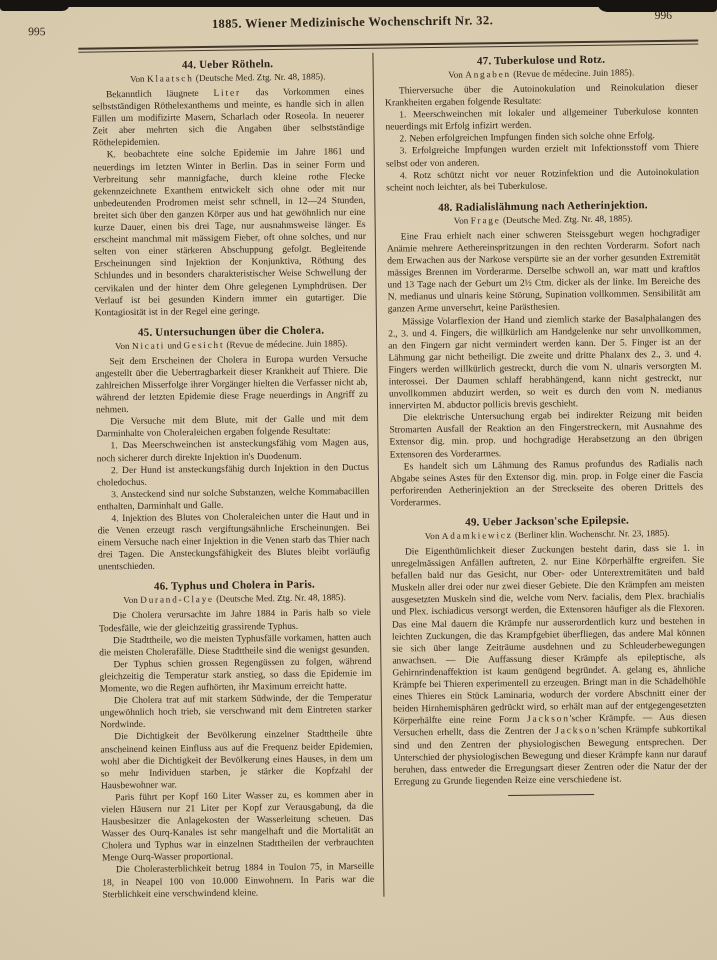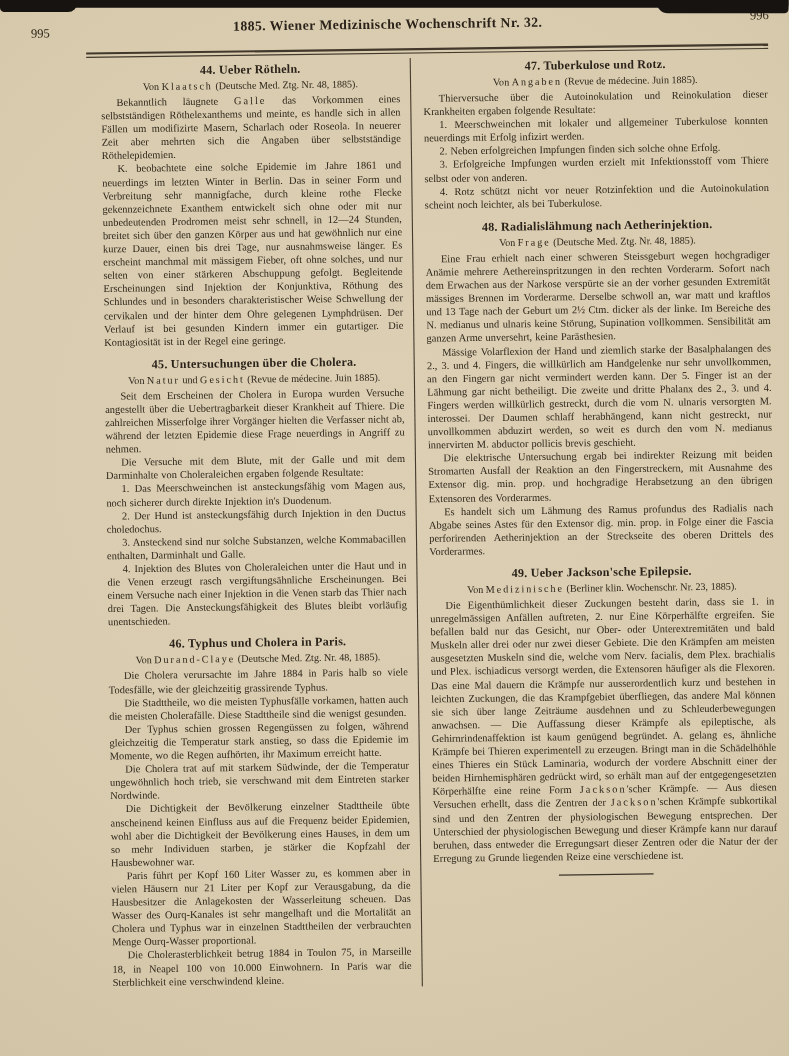--- a/index.html
+++ b/index.html
@@ -23,21 +23,21 @@
     background: #171310; border-radius: 0 0 8px 4px; z-index: 5;
   }
   .scan-corner-right {
     position: absolute; top: 0; right: 0; width: 120px; height: 12px;
     background: #171310; border-radius: 0 0 4px 10px; z-index: 5;
   }
   .rot { position: absolute; inset: 0; transform: rotate(-0.75deg); }
 
   .header { position: relative; height: 42px; }
   .pagenum-left  { position: absolute; left: 34px; top: 21px; font-size: 11.5px; }
-  .pagenum-right { position: absolute; right: 12px; top: 13px; font-size: 11.5px; text-align: center; }
+  .pagenum-right { position: absolute; right: 39px; top: 13px; font-size: 11.5px; text-align: center; }
   .journal-title {
     position: absolute; left: 0; right: 0; top: 15px; text-align: center;
     font-weight: bold; font-size: 12.5px; letter-spacing: 0.4px; color: #2b231a;
   }
 
   .double-rule { margin: 2px 13px 0 84px; border-top: 2.5px solid #42382b; }
   .double-rule::after { content: ""; display: block; height: 1px; background: #42382b; margin-top: 2px; }
 
   .columns { display: flex; align-items: stretch; margin: 4px 14px 0 97px; }
   .col { width: 272px; }
@@ -71,24 +71,24 @@
       <span class="journal-title">1885. Wiener Medizinische Wochenschrift Nr. 32.</span>
       <span class="pagenum-right">996</span>
     </div>
 
     <div class="double-rule"></div>
 
     <div class="columns">
       <div class="col" id="col-left">
           <div class="sec-title">44. Ueber Rötheln.</div>
           <div class="byline"><span>Von </span><span class="sp">Klaatsch</span><span> (Deutsche Med. Ztg. Nr. 48, 1885).</span></div>
-          <p class="para"><span>Bekanntlich läugnete </span><span class="sp">Galle</span><span> das Vorkommen eines selbstständigen Röthelexanthems und meinte, es handle sich in allen Fällen um modifizirte Masern, Scharlach oder Roseola. In neuerer Zeit aber mehrten sich die Angaben über selbstständige Röthelepidemien.</span></p>
+          <p class="para"><span>Bekanntlich läugnete </span><span class="sp">Liter</span><span> das Vorkommen eines selbstständigen Röthelexanthems und meinte, es handle sich in allen Fällen um modifizirte Masern, Scharlach oder Roseola. In neuerer Zeit aber mehrten sich die Angaben über selbstständige Röthelepidemien.</span></p>
           <p class="para"><span>K. beobachtete eine solche Epidemie im Jahre 1861 und neuerdings im letzten Winter in Berlin. Das in seiner Form und Verbreitung sehr mannigfache, durch kleine rothe Flecke gekennzeichnete Exanthem entwickelt sich ohne oder mit nur unbedeutenden Prodromen meist sehr schnell, in 12—24 Stunden, breitet sich über den ganzen Körper aus und hat gewöhnlich nur eine kurze Dauer, einen bis drei Tage, nur ausnahmsweise länger. Es erscheint manchmal mit mässigem Fieber, oft ohne solches, und nur selten von einer stärkeren Abschuppung gefolgt. Begleitende Erscheinungen sind Injektion der Konjunktiva, Röthung des Schlundes und in besonders charakteristischer Weise Schwellung der cervikalen und der hinter dem Ohre gelegenen Lymphdrüsen. Der Verlauf ist bei gesunden Kindern immer ein gutartiger. Die Kontagiosität ist in der Regel eine geringe.</span></p>
           <div class="sec-title">45. Untersuchungen über die Cholera.</div>
-          <div class="byline"><span>Von </span><span class="sp">Natur</span><span> und </span><span class="sp">Gesicht</span><span> (Revue de médecine. Juin 1885).</span></div>
+          <div class="byline"><span>Von </span><span class="sp">Nicati</span><span> und </span><span class="sp">Gesicht</span><span> (Revue de médecine. Juin 1885).</span></div>
           <p class="para"><span>Seit dem Erscheinen der Cholera in Europa wurden Versuche angestellt über die Uebertragbarkeit dieser Krankheit auf Thiere. Die zahlreichen Misserfolge ihrer Vorgänger hielten die Verfasser nicht ab, während der letzten Epidemie diese Frage neuerdings in Angriff zu nehmen.</span></p>
           <p class="para"><span>Die Versuche mit dem Blute, mit der Galle und mit dem Darminhalte von Choleraleichen ergaben folgende Resultate:</span></p>
           <p class="para"><span>1. Das Meerschweinchen ist ansteckungsfähig vom Magen aus, noch sicherer durch direkte Injektion in's Duodenum.</span></p>
           <p class="para"><span>2. Der Hund ist ansteckungsfähig durch Injektion in den Ductus choledochus.</span></p>
           <p class="para"><span>3. Ansteckend sind nur solche Substanzen, welche Kommabacillen enthalten, Darminhalt und Galle.</span></p>
           <p class="para"><span>4. Injektion des Blutes von Choleraleichen unter die Haut und in die Venen erzeugt rasch vergiftungsähnliche Erscheinungen. Bei einem Versuche nach einer Injektion in die Venen starb das Thier nach drei Tagen. Die Ansteckungsfähigkeit des Blutes bleibt vorläufig unentschieden.</span></p>
           <div class="sec-title">46. Typhus und Cholera in Paris.</div>
           <div class="byline"><span>Von </span><span class="sp">Durand-Claye</span><span> (Deutsche Med. Ztg. Nr. 48, 1885).</span></div>
           <p class="para"><span>Die Cholera verursachte im Jahre 1884 in Paris halb so viele Todesfälle, wie der gleichzeitig grassirende Typhus.</span></p>
           <p class="para"><span>Die Stadttheile, wo die meisten Typhusfälle vorkamen, hatten auch die meisten Cholerafälle. Diese Stadttheile sind die wenigst gesunden.</span></p>
@@ -107,19 +107,19 @@
           <p class="para"><span>2. Neben erfolgreichen Impfungen finden sich solche ohne Erfolg.</span></p>
           <p class="para"><span>3. Erfolgreiche Impfungen wurden erzielt mit Infektionsstoff vom Thiere selbst oder von anderen.</span></p>
           <p class="para"><span>4. Rotz schützt nicht vor neuer Rotzinfektion und die Autoinokulation scheint noch leichter, als bei Tuberkulose.</span></p>
           <div class="sec-title">48. Radialislähmung nach Aetherinjektion.</div>
           <div class="byline"><span>Von </span><span class="sp">Frage</span><span> (Deutsche Med. Ztg. Nr. 48, 1885).</span></div>
           <p class="para"><span>Eine Frau erhielt nach einer schweren Steissgeburt wegen hochgradiger Anämie mehrere Aethereinspritzungen in den rechten Vorderarm. Sofort nach dem Erwachen aus der Narkose verspürte sie an der vorher gesunden Extremität mässiges Brennen im Vorderarme. Derselbe schwoll an, war matt und kraftlos und 13 Tage nach der Geburt um 2½ Ctm. dicker als der linke. Im Bereiche des N. medianus und ulnaris keine Störung, Supination vollkommen. Sensibilität am ganzen Arme unversehrt, keine Parästhesien.</span></p>
           <p class="para"><span>Mässige Volarflexion der Hand und ziemlich starke der Basalphalangen des 2., 3. und 4. Fingers, die willkürlich am Handgelenke nur sehr unvollkommen, an den Fingern gar nicht vermindert werden kann. Der 5. Finger ist an der Lähmung gar nicht betheiligt. Die zweite und dritte Phalanx des 2., 3. und 4. Fingers werden willkürlich gestreckt, durch die vom N. ulnaris versorgten M. interossei. Der Daumen schlaff herabhängend, kann nicht gestreckt, nur unvollkommen abduzirt werden, so weit es durch den vom N. medianus innervirten M. abductor pollicis brevis geschieht.</span></p>
           <p class="para"><span>Die elektrische Untersuchung ergab bei indirekter Reizung mit beiden Stromarten Ausfall der Reaktion an den Fingerstreckern, mit Ausnahme des Extensor dig. min. prop. und hochgradige Herabsetzung an den übrigen Extensoren des Vorderarmes.</span></p>
           <p class="para"><span>Es handelt sich um Lähmung des Ramus profundus des Radialis nach Abgabe seines Astes für den Extensor dig. min. prop. in Folge einer die Fascia perforirenden Aetherinjektion an der Streckseite des oberen Drittels des Vorderarmes.</span></p>
           <div class="sec-title">49. Ueber Jackson'sche Epilepsie.</div>
-          <div class="byline"><span>Von </span><span class="sp">Medizinische</span><span> (Berliner klin. Wochenschr. Nr. 23, 1885).</span></div>
+          <div class="byline"><span>Von </span><span class="sp">Adamkiewicz</span><span> (Berliner klin. Wochenschr. Nr. 23, 1885).</span></div>
           <p class="para"><span>Die Eigenthümlichkeit dieser Zuckungen besteht darin, dass sie 1. in unregelmässigen Anfällen auftreten, 2. nur Eine Körperhälfte ergreifen. Sie befallen bald nur das Gesicht, nur Ober- oder Unterextremitäten und bald Muskeln aller drei oder nur zwei dieser Gebiete. Die den Krämpfen am meisten ausgesetzten Muskeln sind die, welche vom Nerv. facialis, dem Plex. brachialis und Plex. ischiadicus versorgt werden, die Extensoren häufiger als die Flexoren. Das eine Mal dauern die Krämpfe nur ausserordentlich kurz und bestehen in leichten Zuckungen, die das Krampfgebiet überfliegen, das andere Mal können sie sich über lange Zeiträume ausdehnen und zu Schleuderbewegungen anwachsen. — Die Auffassung dieser Krämpfe als epileptische, als Gehirnrindenaffektion ist kaum genügend begründet. A. gelang es, ähnliche Krämpfe bei Thieren experimentell zu erzeugen. Bringt man in die Schädelhöhle eines Thieres ein Stück Laminaria, wodurch der vordere Abschnitt einer der beiden Hirnhemisphären gedrückt wird, so erhält man auf der entgegengesetzten Körperhälfte eine reine Form </span><span class="sp">Jackson</span><span>'scher Krämpfe. — Aus diesen Versuchen erhellt, dass die Zentren der </span><span class="sp">Jackson</span><span>'schen Krämpfe subkortikal sind und den Zentren der physiologischen Bewegung entsprechen. Der Unterschied der physiologischen Bewegung und dieser Krämpfe kann nur darauf beruhen, dass entweder die Erregungsart dieser Zentren oder die Natur der der Erregung zu Grunde liegenden Reize eine verschiedene ist.</span></p>
           <div class="end-rule"></div>
         </div>
     </div>
   </div>
 </div>
 
 </body></html>

